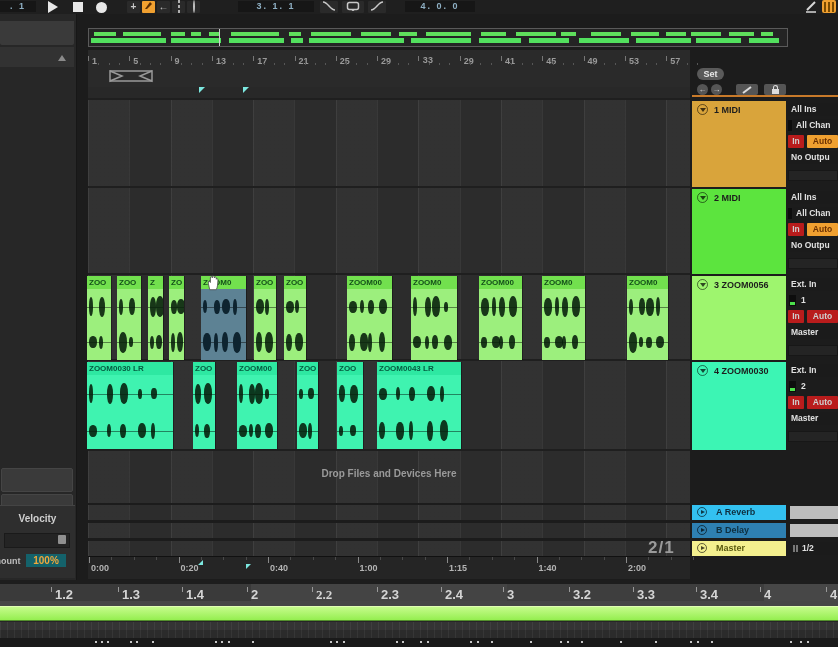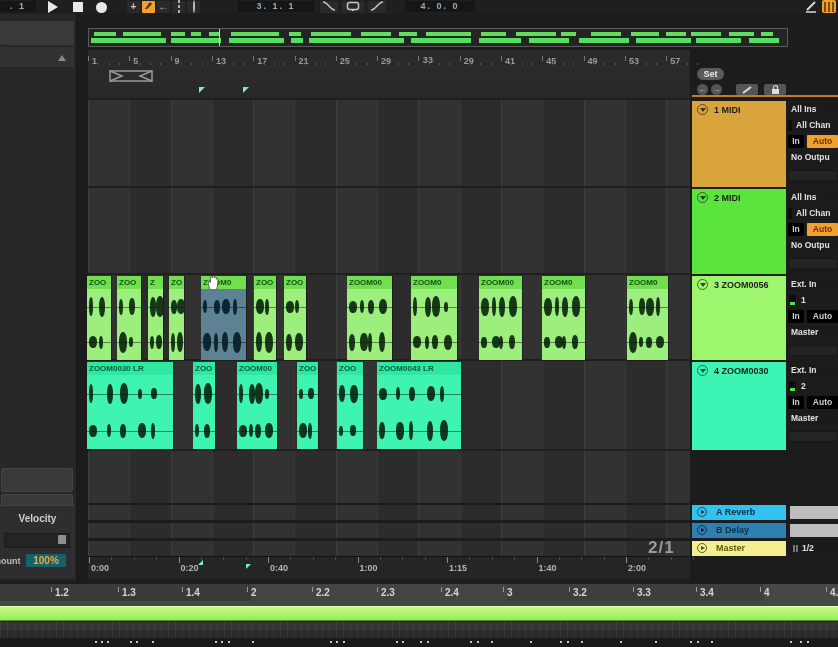--- a/index.html
+++ b/index.html
@@ -82,33 +82,33 @@
   .fold:after{content:"";width:0;height:0;border-top:4px solid rgba(0,0,0,.7);
               border-left:3px solid transparent;border-right:3px solid transparent;}
   .rethead{position:absolute;left:692px;width:94px;height:15px;font-size:9px;color:#14323c;}
   .rethead .nm{position:absolute;left:24px;top:2px;}
   .pcirc{position:absolute;left:5px;top:2px;width:10px;height:10px;border:1px solid rgba(0,0,0,.6);
          border-radius:50%;box-sizing:border-box;}
   .pcirc:after{content:"";position:absolute;left:3px;top:2px;width:0;height:0;
                border-left:4px solid rgba(0,0,0,.7);border-top:2.5px solid transparent;border-bottom:2.5px solid transparent;}
   .iobox{position:absolute;left:788px;width:50px;height:13px;background:#1b1b1b;color:#e0e0e0;
          font-size:8.5px;line-height:13px;padding-left:3px;box-sizing:border-box;white-space:nowrap;overflow:hidden;}
-  .iobtn{position:absolute;height:13px;background:#000000;color:#cfcfcf;font-size:8.5px;line-height:13px;
+  .iobtn{position:absolute;height:13px;background:#b91c1c;color:#cfcfcf;font-size:8.5px;line-height:13px;
          text-align:center;border-radius:1px;}
   .iobtn.on{background:#f0a030;color:#6b3000;}
   .iometer{position:absolute;width:7px;height:11px;background:#0d0d0d;}
   .iometer i{position:absolute;left:1px;right:1px;bottom:1px;height:3px;background:#4ce04c;}
   .sunken{position:absolute;left:788px;width:50px;height:11px;background:#242424;border:1px solid #171717;box-sizing:border-box;}
   .retbox{position:absolute;left:790px;width:48px;height:13px;background:#bdbdbd;}
   .timesig{position:absolute;left:648px;top:538px;color:#9a9a9a;font-size:17px;letter-spacing:1px;}
   
   .bwin{position:absolute;left:0;top:580px;width:838px;height:67px;background:#262626;}
   .b-ruler{position:absolute;left:0;top:4px;width:838px;height:17px;}
   .b-seg{position:absolute;top:0;height:17px;}
-  .b-label{position:absolute;top:3px;color:#d5d5d5;font-size:10px;}
+  .b-label{position:absolute;top:3px;color:#d5d5d5;font-size:13px;}
   .b-tick{position:absolute;top:3px;width:1px;height:5px;background:#999;}
   .b-sub{position:absolute;left:0;top:21px;width:838px;height:5px;background:#464646;}
   .b-green{position:absolute;left:0;top:26px;width:838px;height:15px;
            background:linear-gradient(#c6fb8c,#95ee50);border-top:1px solid #e0ffb2;border-bottom:1px solid #538f2c;box-sizing:border-box;}
   .b-grid1{position:absolute;left:0;top:42px;width:838px;height:8px;background:#343434;
            background-image:repeating-linear-gradient(90deg,#3f3f3f 0 1px,transparent 1px 7px);}
   .b-grid2{position:absolute;left:0;top:50px;width:838px;height:8px;background:#2b2b2b;
            background-image:repeating-linear-gradient(90deg,#363636 0 1px,transparent 1px 7px);}
   .b-dark{position:absolute;left:0;top:58px;width:838px;height:9px;background:#1a1a1a;}
   .b-dot{position:absolute;top:3px;width:2px;height:2px;background:#c8c8c8;}
@@ -322,20 +322,21 @@
 
   <div class="lane" style="top:87px;height:13px;background-image:none;background:#282828;" id="scrubRow">
       <div class="cyantri" style="left: 111px; top: 0px; border-top: 6px solid rgb(124, 232, 224); border-right: 6px solid transparent;"></div>
       <div class="cyantri" style="left: 155px; top: 0px; border-top: 6px solid rgb(124, 232, 224); border-right: 6px solid transparent;"></div>
     </div>
   <div class="lane" style="top:100px;height:88px;"></div>
   <div class="lane" style="top:188px;height:87px;"></div>
   <div class="lane" style="top:275px;height:86px;" id="lane3"></div>
   <div class="lane" style="top:361px;height:90px;" id="lane4"></div>
   <div class="lane" style="top:451px;height:52px;border-bottom:none;"></div>
+  <div class="drop-hint">Drop Files and Devices Here</div>
   <div class="lane" style="top:505px;height:15px;border-bottom:none;"></div>
   <div class="lane" style="top:523px;height:15px;border-bottom:none;"></div>
   <div class="lane" style="top:541px;height:15px;border-bottom:none;"></div>
 
   <div id="clipsT3" class="abs" style="left:0;top:276px;">
       <div class="clip" style="left: 87px; top: 0px; width: 24px; height: 84px;">
         <div class="hdr" style="background: rgb(114, 224, 78); color: rgb(20, 80, 26);">ZOO</div>
         <div class="body" style="background: rgb(156, 239, 125);">
           <div class="wl-line" style="top: 17.75px; background: rgba(0, 0, 0, 0.45);"></div>
           <div class="blob" style="left: 2px; top: 8.25px; width: 4px; height: 19px; background: rgba(6, 30, 10, 0.88);"></div>
@@ -694,21 +695,21 @@
         <div class="b-seg" style="left: 764px; width: 74px; background: rgb(71, 71, 71);"></div>
         <div class="b-tick" style="left: 51px;"></div>
         <div class="b-label" style="left: 55px;">1.2</div>
         <div class="b-tick" style="left: 118px;"></div>
         <div class="b-label" style="left: 122px;">1.3</div>
         <div class="b-tick" style="left: 182px;"></div>
         <div class="b-label" style="left: 186px;">1.4</div>
         <div class="b-tick" style="left: 247px;"></div>
         <div class="b-label" style="left: 251px;">2</div>
         <div class="b-tick" style="left: 312px;"></div>
-        <div class="b-label" style="left: 316px;">2.2</div>
+        <div class="b-label" style="left: 316px; font-family: Liberation Serif, serif;">2.2</div>
         <div class="b-tick" style="left: 377px;"></div>
         <div class="b-label" style="left: 381px;">2.3</div>
         <div class="b-tick" style="left: 441px;"></div>
         <div class="b-label" style="left: 445px;">2.4</div>
         <div class="b-tick" style="left: 503px;"></div>
         <div class="b-label" style="left: 507px;">3</div>
         <div class="b-tick" style="left: 569px;"></div>
         <div class="b-label" style="left: 573px;">3.2</div>
         <div class="b-tick" style="left: 633px;"></div>
         <div class="b-label" style="left: 637px;">3.3</div>

